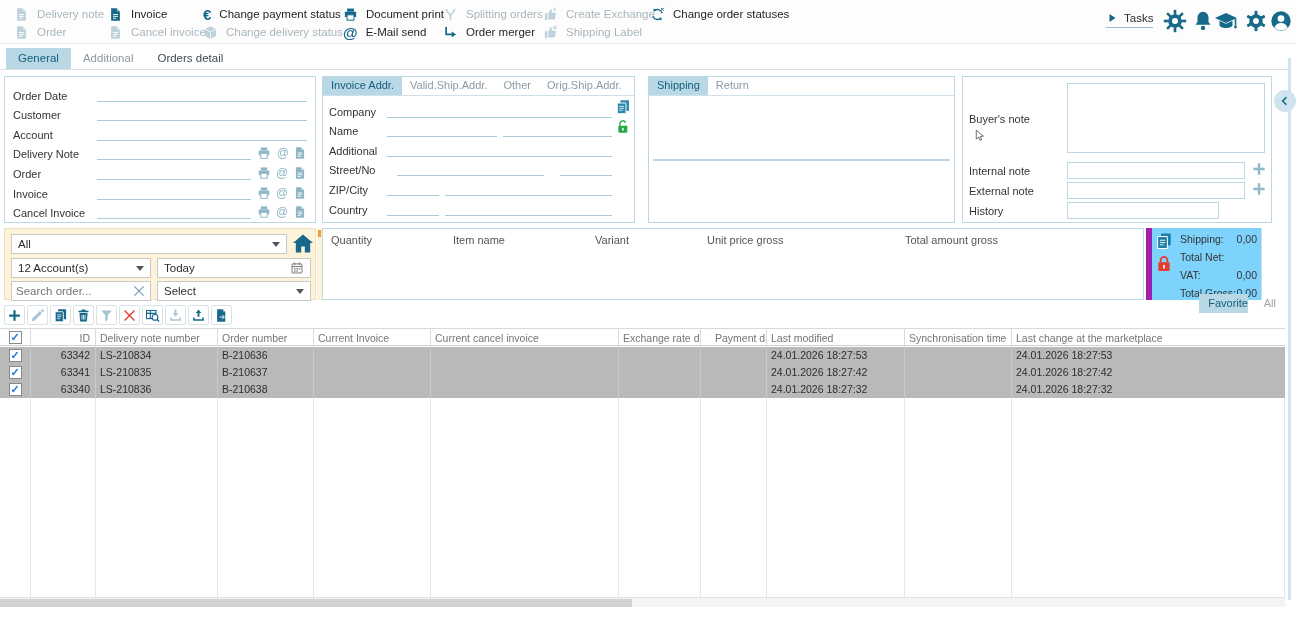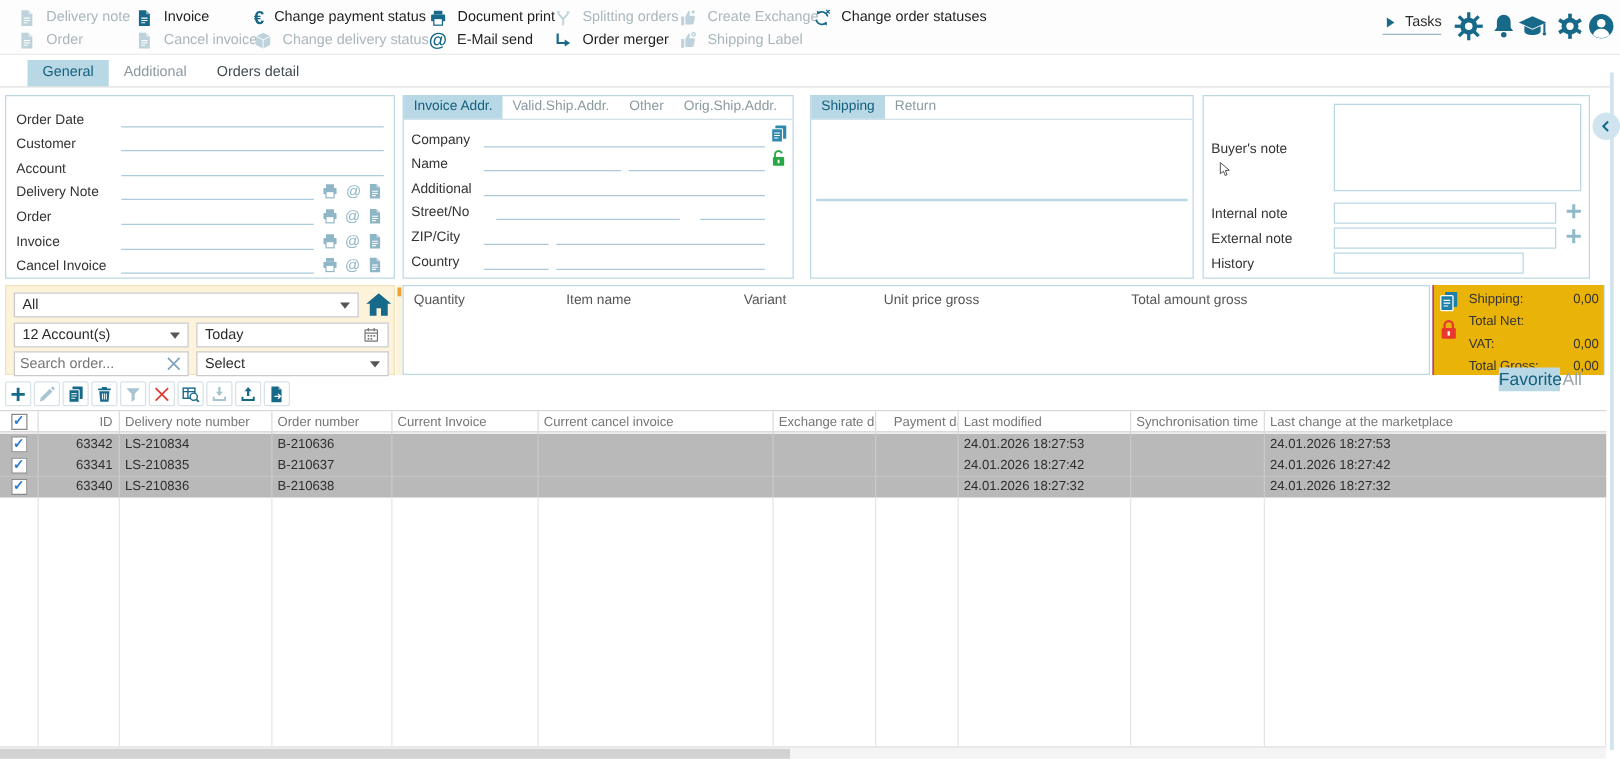--- a/index.html
+++ b/index.html
@@ -19,21 +19,21 @@
   .tbi.dis .tbl { color:#a9b6bd; }
   .tbi.en .ic { color:#17698a; }
   .tbi.dis .ic { color:#bdd2da; }
   .glyph { font-size:15px; font-weight:bold; line-height:15px; }
   .tbi.en .glyph { color:#17698a; }
   .tasks { position:absolute; left:1106px; top:12px; display:flex; align-items:center; gap:6px; border-bottom:1px solid #9bb8c6; padding-bottom:3px; cursor:pointer; color:#2c2c2c; font-size:11.5px; }
   .tasks .ic { color:#17698a; }
   .tico { position:absolute; top:9px; color:#17698a; cursor:pointer; }
 
   
-  .maintabs { position:absolute; left:0; top:48px; width:1290px; height:22px; border-bottom:1px solid #ddd; display:flex; padding-left:22px; }
+  .maintabs { position:absolute; left:0; top:48px; width:1290px; height:22px; border-bottom:1px solid #ddd; display:flex; padding-left:6px; }
   .mtab { height:21px; line-height:21px; padding:0 12px; font-size:11.5px; color:#8b9aa1; cursor:pointer; }
   .mtab.active { background:#b9d8e5; color:#14607e; }
   .mtab.dark { color:#3f4b51; }
 
   
   .panel { position:absolute; border:1px solid #bcd8e3; background:#fff; }
   .frow { display:flex; align-items:flex-end; height:19.6px; }
   .flabel { font-size:11px; color:#333; }
   .inp { flex:1; border-bottom:1px solid #aacbd9; height:13px; cursor:text; }
   .inp.s { flex:none; width:52px; }
@@ -53,28 +53,28 @@
   .splitter .tick { position:absolute; left:1px; top:2px; width:3px; height:7px; background:#f0a030; }
   .selbox, .txtbox { position:absolute; background:#fff; border:1px solid #c9c9c9; height:20px; display:flex; align-items:center; padding:0 6px; font-size:11.5px; color:#2c2c2c; cursor:pointer; }
   .caret { margin-left:auto; width:0; height:0; border-left:4px solid transparent; border-right:4px solid transparent; border-top:5px solid #555; }
   .searchbox { position:absolute; background:#fff; border:1px solid #c9c9c9; height:20px; display:flex; align-items:center; padding:0 4px; }
   .searchbox input { border:none; outline:none; flex:1; font-size:11.5px; font-family:"Liberation Sans",sans-serif; color:#333; min-width:0; background:transparent; }
   .searchbox .ic { color:#7aa0b8; cursor:pointer; }
 
   .items-panel { position:absolute; left:322px; top:228px; width:822px; height:72px; border:1px solid #bcd8e3; background:#fff; }
   .ith { position:absolute; top:5px; font-size:11px; color:#555; }
 
-  .totals { position:absolute; left:1146px; top:228px; width:138px; height:72px; border-left:1px solid #a21caf; border-right:1px solid #cfe0e8; background:#eab308; }
+  .totals { position:absolute; left:1146px; top:228px; width:116px; height:72px; border-left:6px solid #a21caf; border-right:1px solid #cfe0e8; background:#7dd3fc; }
   .trow { position:absolute; left:28px; right:4px; height:16px; display:flex; font-size:10.5px; color:#333; }
   .trow .tv { margin-left:auto; }
 
   
   .ab-btn { position:absolute; top:305px; width:21px; height:20px; border:1px solid #d8e2e7; border-radius:2px; background:#fff; display:flex; align-items:center; justify-content:center; cursor:pointer; }
   .b-dark { color:#17698a; } .b-light { color:#a7c4d2; } .b-red { color:#e03c31; }
-  .ftab { position:absolute; top:294px; height:19px; line-height:19px; text-align:left; font-size:14px; cursor:pointer; }
+  .ftab { position:absolute; top:294px; height:19px; line-height:19px; text-align:right; font-size:11px; cursor:pointer; }
   .ftab.active { background:#b9d8e5; color:#14607e; }
   .ftab.idle { color:#9aa4a9; }
 
   
   .ohead { position:absolute; left:0; top:328px; width:1285px; height:18px; background:#fff; border-top:1px solid #d9d9d9; border-bottom:1px solid #cfcfcf; }
   .hc { position:absolute; top:0; height:18px; line-height:18px; font-size:10.5px; color:#767676; padding-left:4px; border-left:1px solid #dcdcdc; overflow:hidden; white-space:nowrap; }
   .orow { position:absolute; left:0; width:1285px; height:17px; background:#b9b9b9; }
   .rc { position:absolute; top:0; height:17px; line-height:17px; font-size:10.5px; color:#2e2e2e; padding-left:4px; border-left:1px solid #c9c9c9; overflow:hidden; white-space:nowrap; }
   .c1 { left:30px; width:65px; text-align:right; padding-right:5px; }
   .c2 { left:95px; width:122px; }

